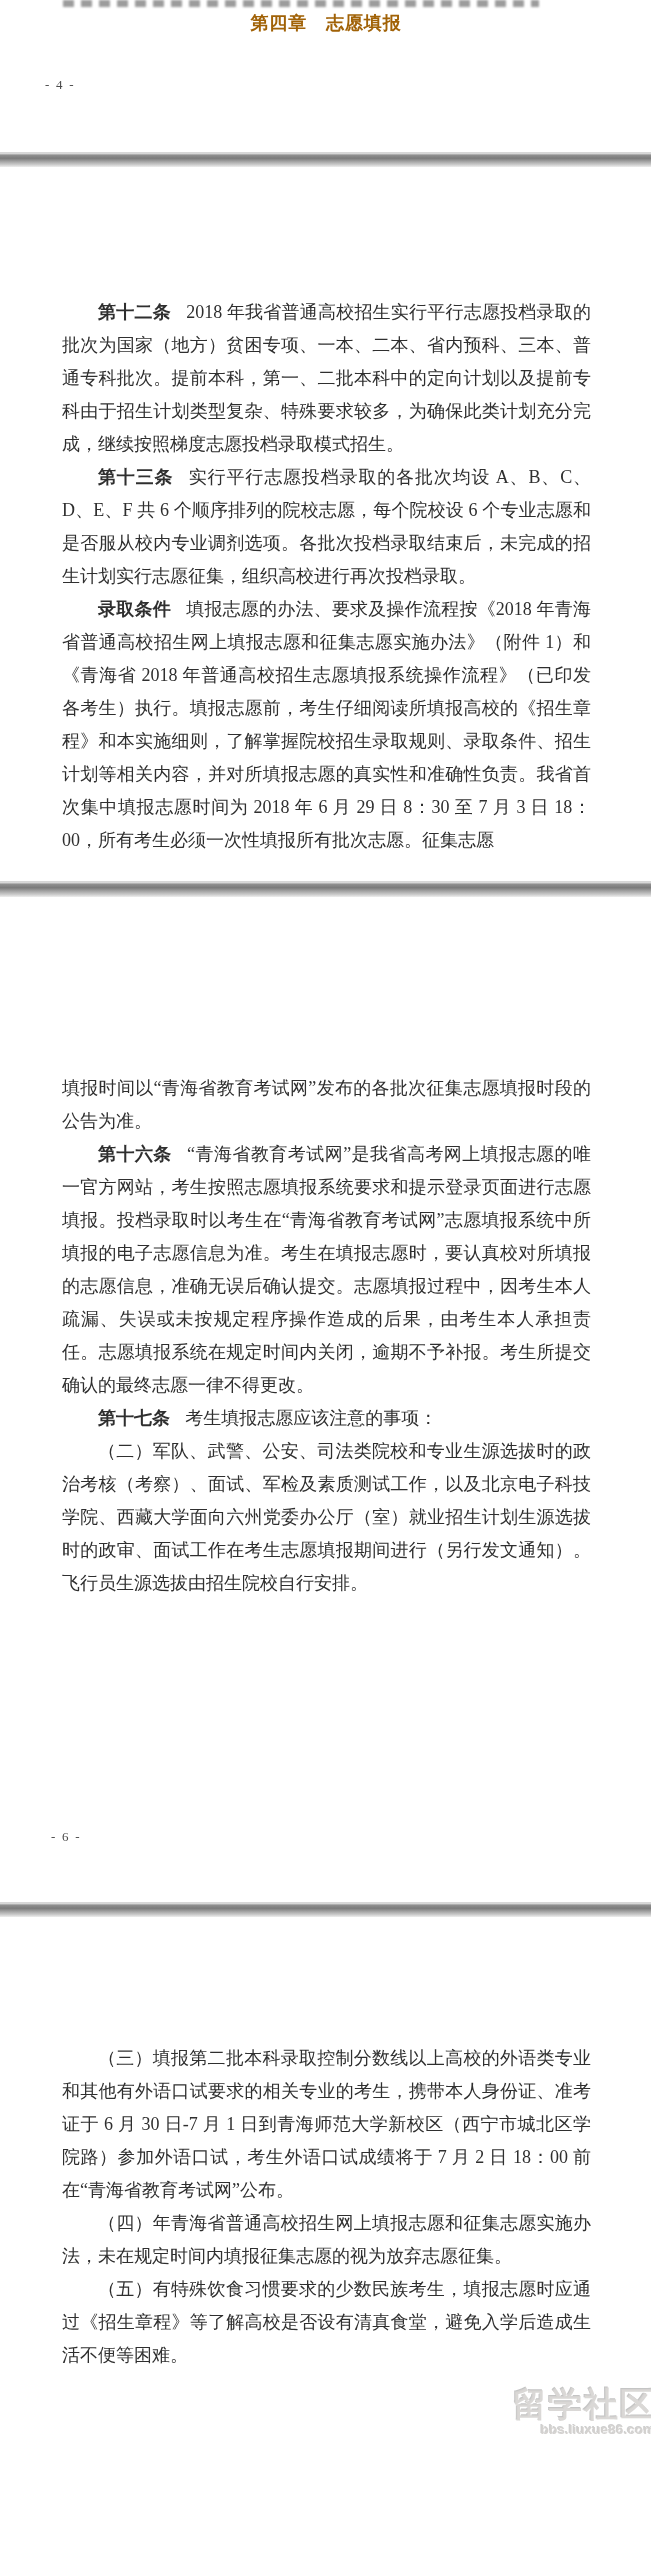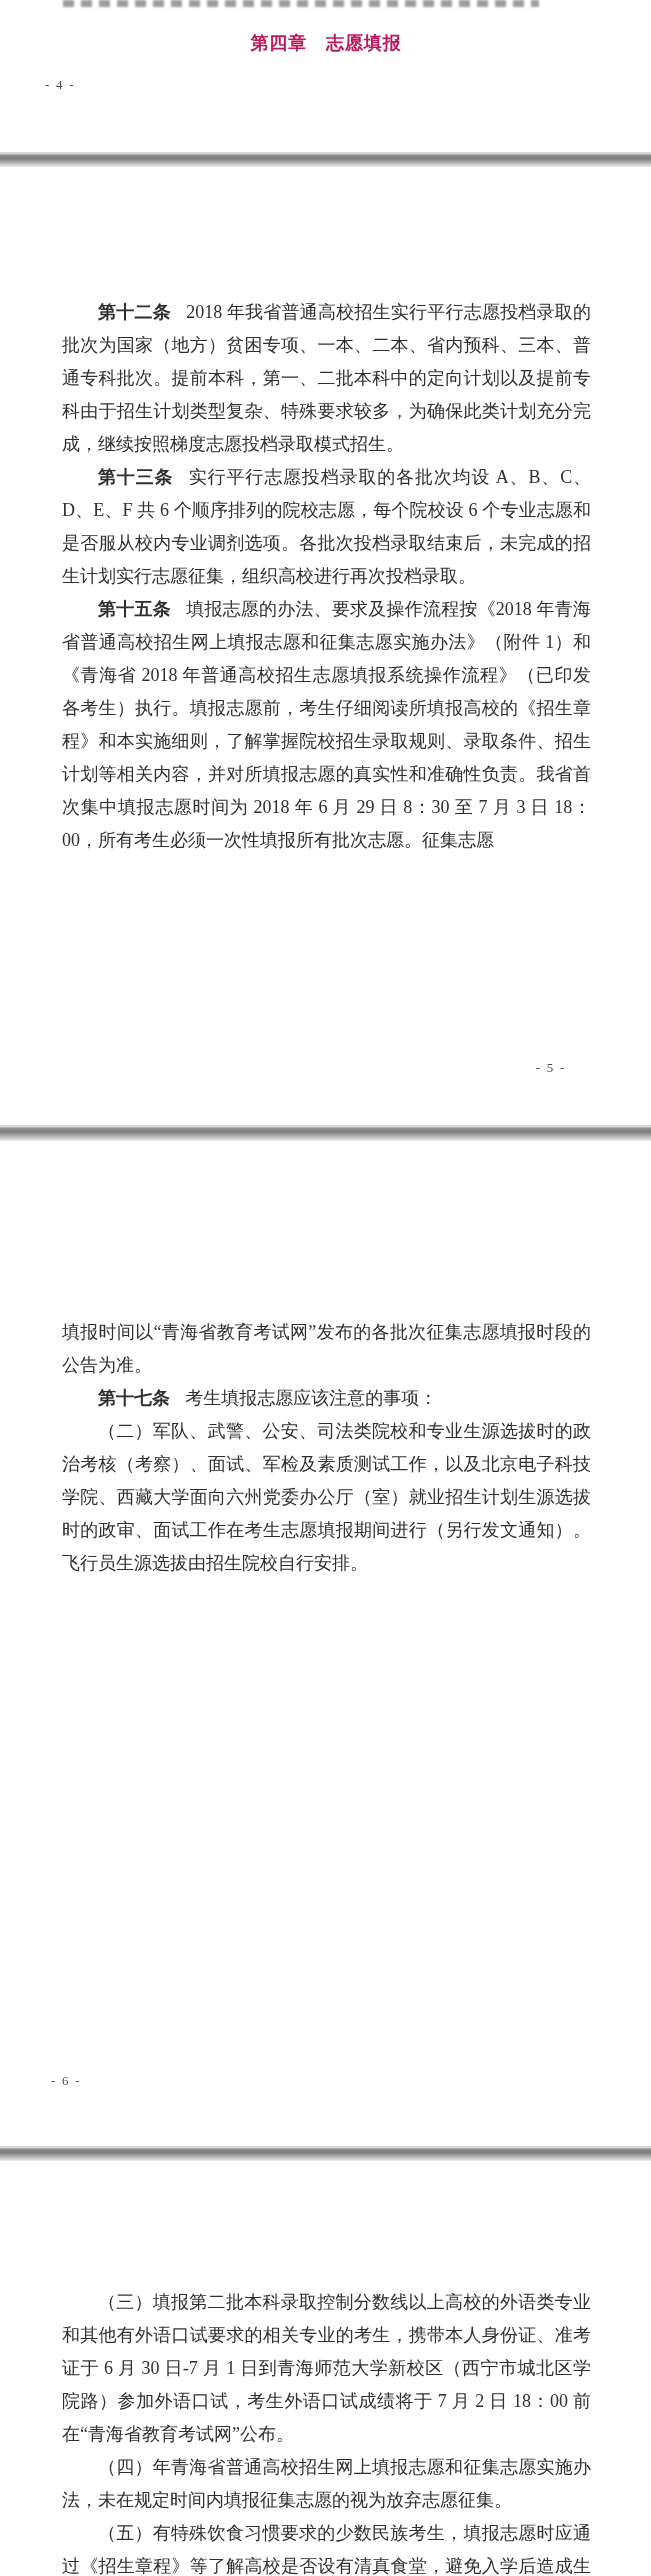--- a/index.html
+++ b/index.html
@@ -7,21 +7,21 @@
     width:652px;
     font-family:"Liberation Serif","DejaVu Serif",serif;
     color:#2f2f2f;
     -webkit-font-smoothing:antialiased;
   }
   .doc{width:652px;height:2576px;position:relative;background:#ffffff;overflow:hidden;}
 
   
   .page{position:relative;background:#ffffff;}
   .page4{height:152px;}
-  .page5{height:958px;}
+  .page5{height:714px;}
   .page6{height:957px;margin-top:48px;}
   .page7{height:520px;padding-left:40px;}
 
   
   .sep{
     height:15.4px;
     background:linear-gradient(180deg,#ececec 0%,#8f8f8f 16%,#7b7b7b 38%,#a6a6a6 62%,#c9c9c9 82%,#eeeeee 100%);
     border-top:0.9px solid #d7d7d7;
     box-sizing:border-box;
   }
@@ -31,23 +31,22 @@
     position:absolute;top:0;left:63px;width:476px;height:6.9px;
     background:repeating-linear-gradient(90deg,
       rgba(90,90,90,.75) 0 11px, rgba(255,255,255,0) 11px 18px);
     filter:blur(0.9px);
     opacity:.8;
   }
 
   .chapter-heading{
     position:absolute;top:11px;left:0;width:100%;
     text-align:center;
-    font-size:18px;font-weight:bold;color:#be185d;
+    font-size:18px;font-weight:bold;color:#a16207;
     letter-spacing:0.9px;
-    margin-top:20px;
   }
 
   .pagenum{
     position:absolute;
     font-size:13px;color:#4a4a4a;letter-spacing:1.7px;
     white-space:pre;
   }
   .pn4{top:77px;left:45px;}
   .pn5{top:893px;right:86px;}
   .pn6{top:884px;left:51px;}
@@ -94,30 +93,31 @@
     <div class="chapter-heading">第四章　志愿填报</div>
     <div class="pagenum pn4">- 4 -</div>
   </div>
 
   <div class="sep"></div>
 
   <div class="page page5">
     <div class="textblock tb5">
         <p class="para"><span class="article-label">第十二条</span>2018 年我省普通高校招生实行平行志愿投档录取的批次为国家（地方）贫困专项、一本、二本、省内预科、三本、普通专科批次。提前本科，第一、二批本科中的定向计划以及提前专科由于招生计划类型复杂、特殊要求较多，为确保此类计划充分完成，继续按照梯度志愿投档录取模式招生。</p>
         <p class="para"><span class="article-label">第十三条</span>实行平行志愿投档录取的各批次均设 A、B、C、D、E、F 共 6 个顺序排列的院校志愿，每个院校设 6 个专业志愿和是否服从校内专业调剂选项。各批次投档录取结束后，未完成的招生计划实行志愿征集，组织高校进行再次投档录取。</p>
-        <p class="para"><span class="article-label">第十五条</span>填报志愿的办法、要求及操作流程按《2018 年青海省普通高校招生网上填报志愿和征集志愿实施办法》（附件 1）和《青海省 2018 年普通高校招生志愿填报系统操作流程》（已印发各考生）执行。填报志愿前，考生仔细阅读所填报高校的《招生章程》和本实施细则，了解掌握院校招生录取规则、录取条件、招生计划等相关内容，并对所填报志愿的真实性和准确性负责。我省首次集中填报志愿时间为 2018 年 6 月 29 日 8：30 至 7 月 3 日 18：00，所有考生必须一次性填报所有批次志愿。征集志愿</p>
+        <p class="para"><span class="article-label">录取条件</span>填报志愿的办法、要求及操作流程按《2018 年青海省普通高校招生网上填报志愿和征集志愿实施办法》（附件 1）和《青海省 2018 年普通高校招生志愿填报系统操作流程》（已印发各考生）执行。填报志愿前，考生仔细阅读所填报高校的《招生章程》和本实施细则，了解掌握院校招生录取规则、录取条件、招生计划等相关内容，并对所填报志愿的真实性和准确性负责。我省首次集中填报志愿时间为 2018 年 6 月 29 日 8：30 至 7 月 3 日 18：00，所有考生必须一次性填报所有批次志愿。征集志愿</p>
       </div>
     <div class="pagenum pn5">- 5 -</div>
   </div>
 
   <div class="sep"></div>
 
   <div class="page page6">
     <div class="textblock tb6">
         <p class="para continued">填报时间以“青海省教育考试网”发布的各批次征集志愿填报时段的公告为准。</p>
+        <p class="para"><span class="article-label">第十六条</span>“青海省教育考试网”是我省高考网上填报志愿的唯一官方网站，考生按照志愿填报系统要求和提示登录页面进行志愿填报。投档录取时以考生在“青海省教育考试网”志愿填报系统中所填报的电子志愿信息为准。考生在填报志愿时，要认真校对所填报的志愿信息，准确无误后确认提交。志愿填报过程中，因考生本人疏漏、失误或未按规定程序操作造成的后果，由考生本人承担责任。志愿填报系统在规定时间内关闭，逾期不予补报。考生所提交确认的最终志愿一律不得更改。</p>
         <p class="para"><span class="article-label">第十七条</span>考生填报志愿应该注意的事项：</p>
         <p class="para">（二）军队、武警、公安、司法类院校和专业生源选拔时的政治考核（考察）、面试、军检及素质测试工作，以及北京电子科技学院、西藏大学面向六州党委办公厅（室）就业招生计划生源选拔时的政审、面试工作在考生志愿填报期间进行（另行发文通知）。飞行员生源选拔由招生院校自行安排。</p>
       </div>
     <div class="pagenum pn6">- 6 -</div>
   </div>
 
   <div class="sep"></div>
 
   <div class="page page7">
     <div class="textblock tb7">

